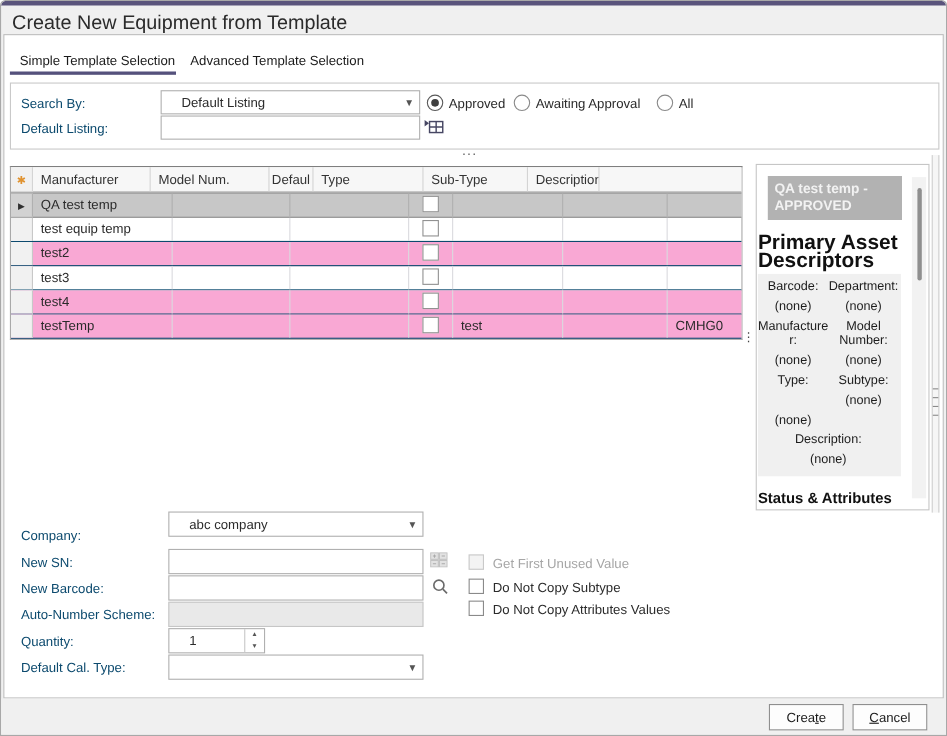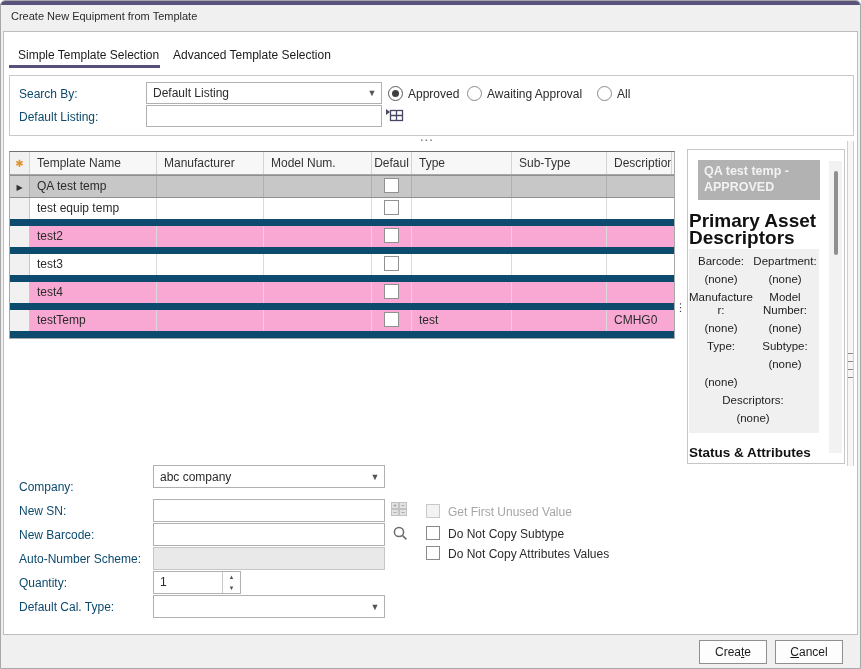--- a/index.html
+++ b/index.html
@@ -1,45 +1,45 @@
 <!DOCTYPE html>
 <html><head>
 <meta charset="utf-8">
 <style>
   html,body{margin:0;padding:0;background:#fff;}
   body{font-family:"Liberation Sans",sans-serif;font-size:12px;color:#2b2b2b;}
   .window{position:relative;width:859px;height:667px;border:1px solid #a8a8a8;background:#f0f0f0;overflow:hidden;border-radius:5px 5px 0 0;}
   .abs{position:absolute;}
   .accent-strip{left:0;top:0;width:859px;height:4px;background:#5a547c;border-radius:5px 5px 0 0;}
-  .titlebar-text{left:10px;top:9px;font-size:11px;color:#2b2b2b;}
+  .titlebar-text{left:10px;top:9px;font-size:18px;color:#2b2b2b;}
   .content{left:2px;top:30px;width:853px;height:602px;background:#fff;border:1px solid #bdbdbd;}
   
   .tab{top:44px;height:21px;line-height:21px;padding:0 9px;color:#1b1b1b;}
   .tab-underline{top:64px;height:3px;background:#55517c;}
   
   .search-panel{left:8px;top:74px;width:843px;height:59px;border:1px solid #c9c9c9;background:#fff;}
   .lbl{color:#0c4a6e;}
-  .field{background:#fff;border:1px solid #b0b0b0;box-sizing:border-box;}
+  .field{background:#fff;border:1px solid #b0b0b0;box-sizing:border-box;padding-left:12px;}
   .select{display:flex;align-items:center;}
   .select .txt{flex:1;padding-left:6px;overflow:hidden;white-space:nowrap;}
   .dd-arrow{width:18px;text-align:center;color:#555;font-size:9px;}
   .radio{width:15px;height:15px;border:1px solid #8a8a8a;border-radius:50%;background:#fff;box-sizing:border-box;display:inline-block;}
   .radio.sel{border-color:#5a5a5a;}
   .radio.sel::after{content:"";display:block;width:7px;height:7px;margin:3px;background:#3f3f3f;border-radius:50%;}
   .radio-lbl{position:absolute;line-height:15px;}
   
   .grid{left:8px;top:150px;width:664px;border:1px solid #a9a9a9;border-top:1px solid #707070;background:#fff;}
   .grow,.ghead{display:flex;height:21px;line-height:21px;}
   .ghead{height:22px;line-height:22px;background:#f7f7f7;border-bottom:1px solid #a8a8a8;}
   .gc{box-sizing:border-box;border-right:1px solid #dadade;padding-left:7px;overflow:hidden;white-space:nowrap;}
   .ghead .gc{border-right:1px solid #d4d4d4;color:#333;}
   .c0{width:20px;padding-left:0;text-align:center;background:#f1f1f1;border-right:1px solid #c8c8c8;}
   .c1{width:127px;}.c2{width:107px;}.c3{width:108px;}.c4{width:40px;padding-left:0;text-align:center;}
   .c5{width:100px;}.c6{width:95px;}.c7{width:65px;border-right:none;}
-  .grow{border-bottom:7px solid #0c4a6e;}
+  .grow{border-bottom:1px solid #0c4a6e;}
   .grow.alt{background:#f9a8d4;}
   .grow.selected{background:#c7c7c7;border-top:1px solid #8f8f8f;border-bottom:1px solid #8f8f8f;}
   .grow.selected .gc{border-right-color:#b0b0b0;}
   .grow.selected .c0{background:#d2d2d2;}
   .cbx{display:inline-block;width:13px;height:13px;border:1px solid #919191;background:#fff;vertical-align:middle;margin-top:-2px;}
   .marker{font-size:8px;color:#2f2f2f;}
   .star{color:#e0922f;font-size:10px;}
   
   .preview{left:686px;top:148px;width:158px;height:315px;border:1px solid #c6c6c6;background:#fff;box-sizing:border-box;}
   .pv-header{left:697px;top:159px;width:122px;height:40px;background:#b2b2b2;color:#f2f2f2;font-weight:bold;font-size:12.5px;padding:3px 6px;box-sizing:border-box;line-height:16px;}
@@ -112,21 +112,20 @@
       <line x1="5.5" y1="9.5" x2="17.5" y2="9.5" stroke="#474763" stroke-width="1.3"></line>
       <line x1="11.5" y1="4.5" x2="11.5" y2="14.5" stroke="#474763" stroke-width="1.3"></line>
     </svg>
   </span>
 
   <div class="abs dots" style="left:419px;top:128px;">...</div>
 
   <div class="abs grid">
     <div class="ghead">
       <div class="gc c0"><span class="star">✱</span></div>
-      <div class="gc c1">Template Name</div>
       <div class="gc c2">Manufacturer</div>
       <div class="gc c3">Model Num.</div>
       <div class="gc c4">Defaul</div>
       <div class="gc c5">Type</div>
       <div class="gc c6">Sub-Type</div>
       <div class="gc c7">Description</div>
     </div>
 
     <div class="grow selected">
       <div class="gc c0"><span class="marker">▶</span></div>
@@ -213,21 +212,21 @@
     <span class="cell">Manufacturer:</span>
     <span class="cell">Model Number:</span>
     <span class="cell">(none)</span>
     <span class="cell">(none)</span>
     <span class="cell">Type:</span>
     <span class="cell">Subtype:</span>
     <span class="cell"></span>
     <span class="cell">(none)</span>
     <span class="cell">(none)</span>
     <span class="cell"></span>
-    <span class="cell span2">Descriptors:</span>
+    <span class="cell span2">Description:</span>
     <span class="cell span2">(none)</span>
   </div>
 
   <div class="abs pv-h2">Status &amp; Attributes</div>
   <div class="abs scrolltrack"></div>
   <div class="abs scrollthumb"></div>
 
   <div class="abs vsplit">
     <div class="grip" style="top:212px;"></div>
     <div class="grip" style="top:220px;"></div>

